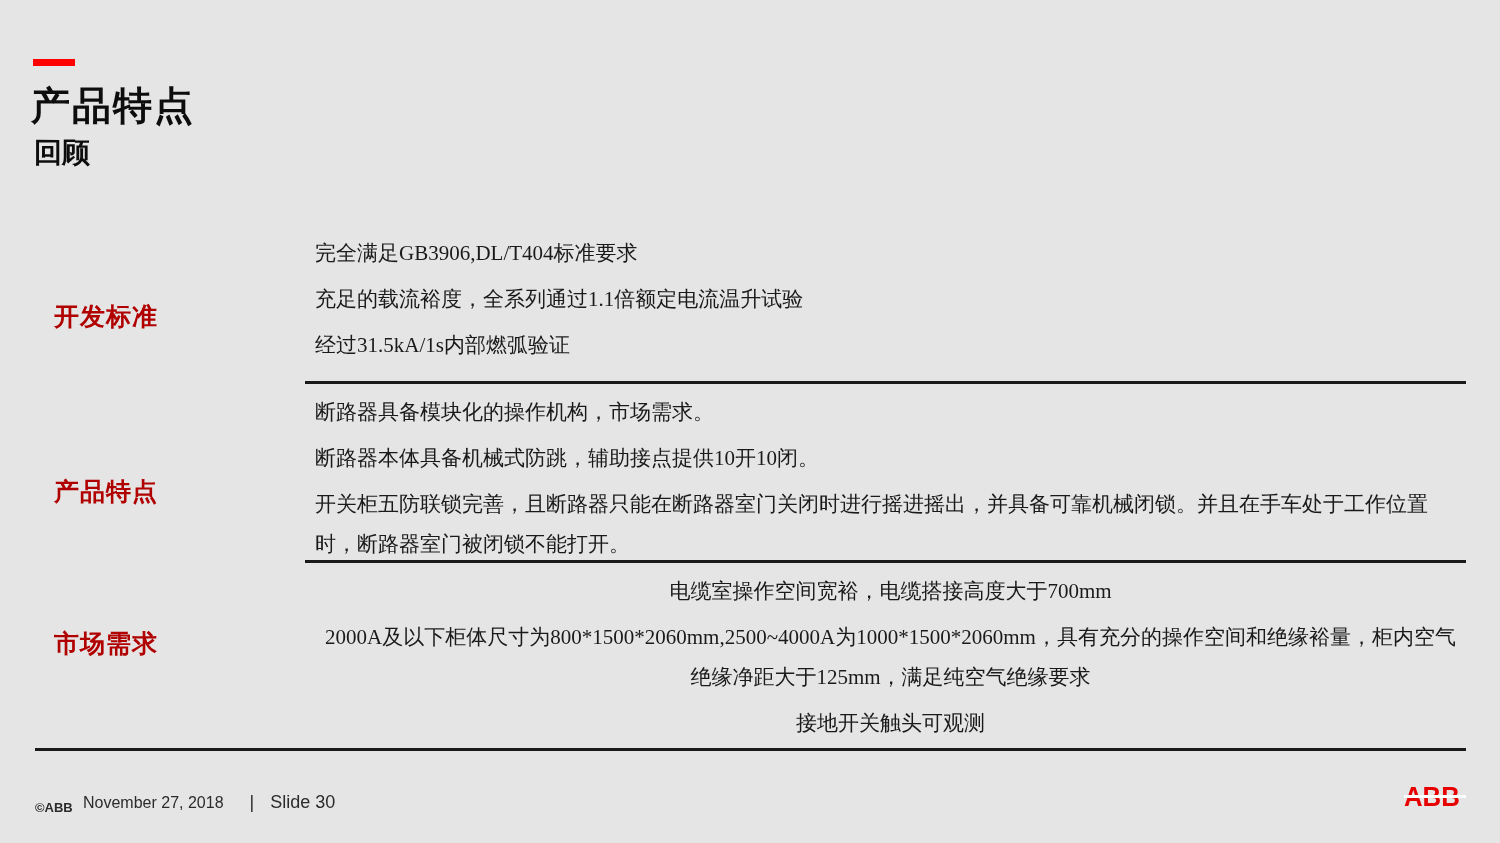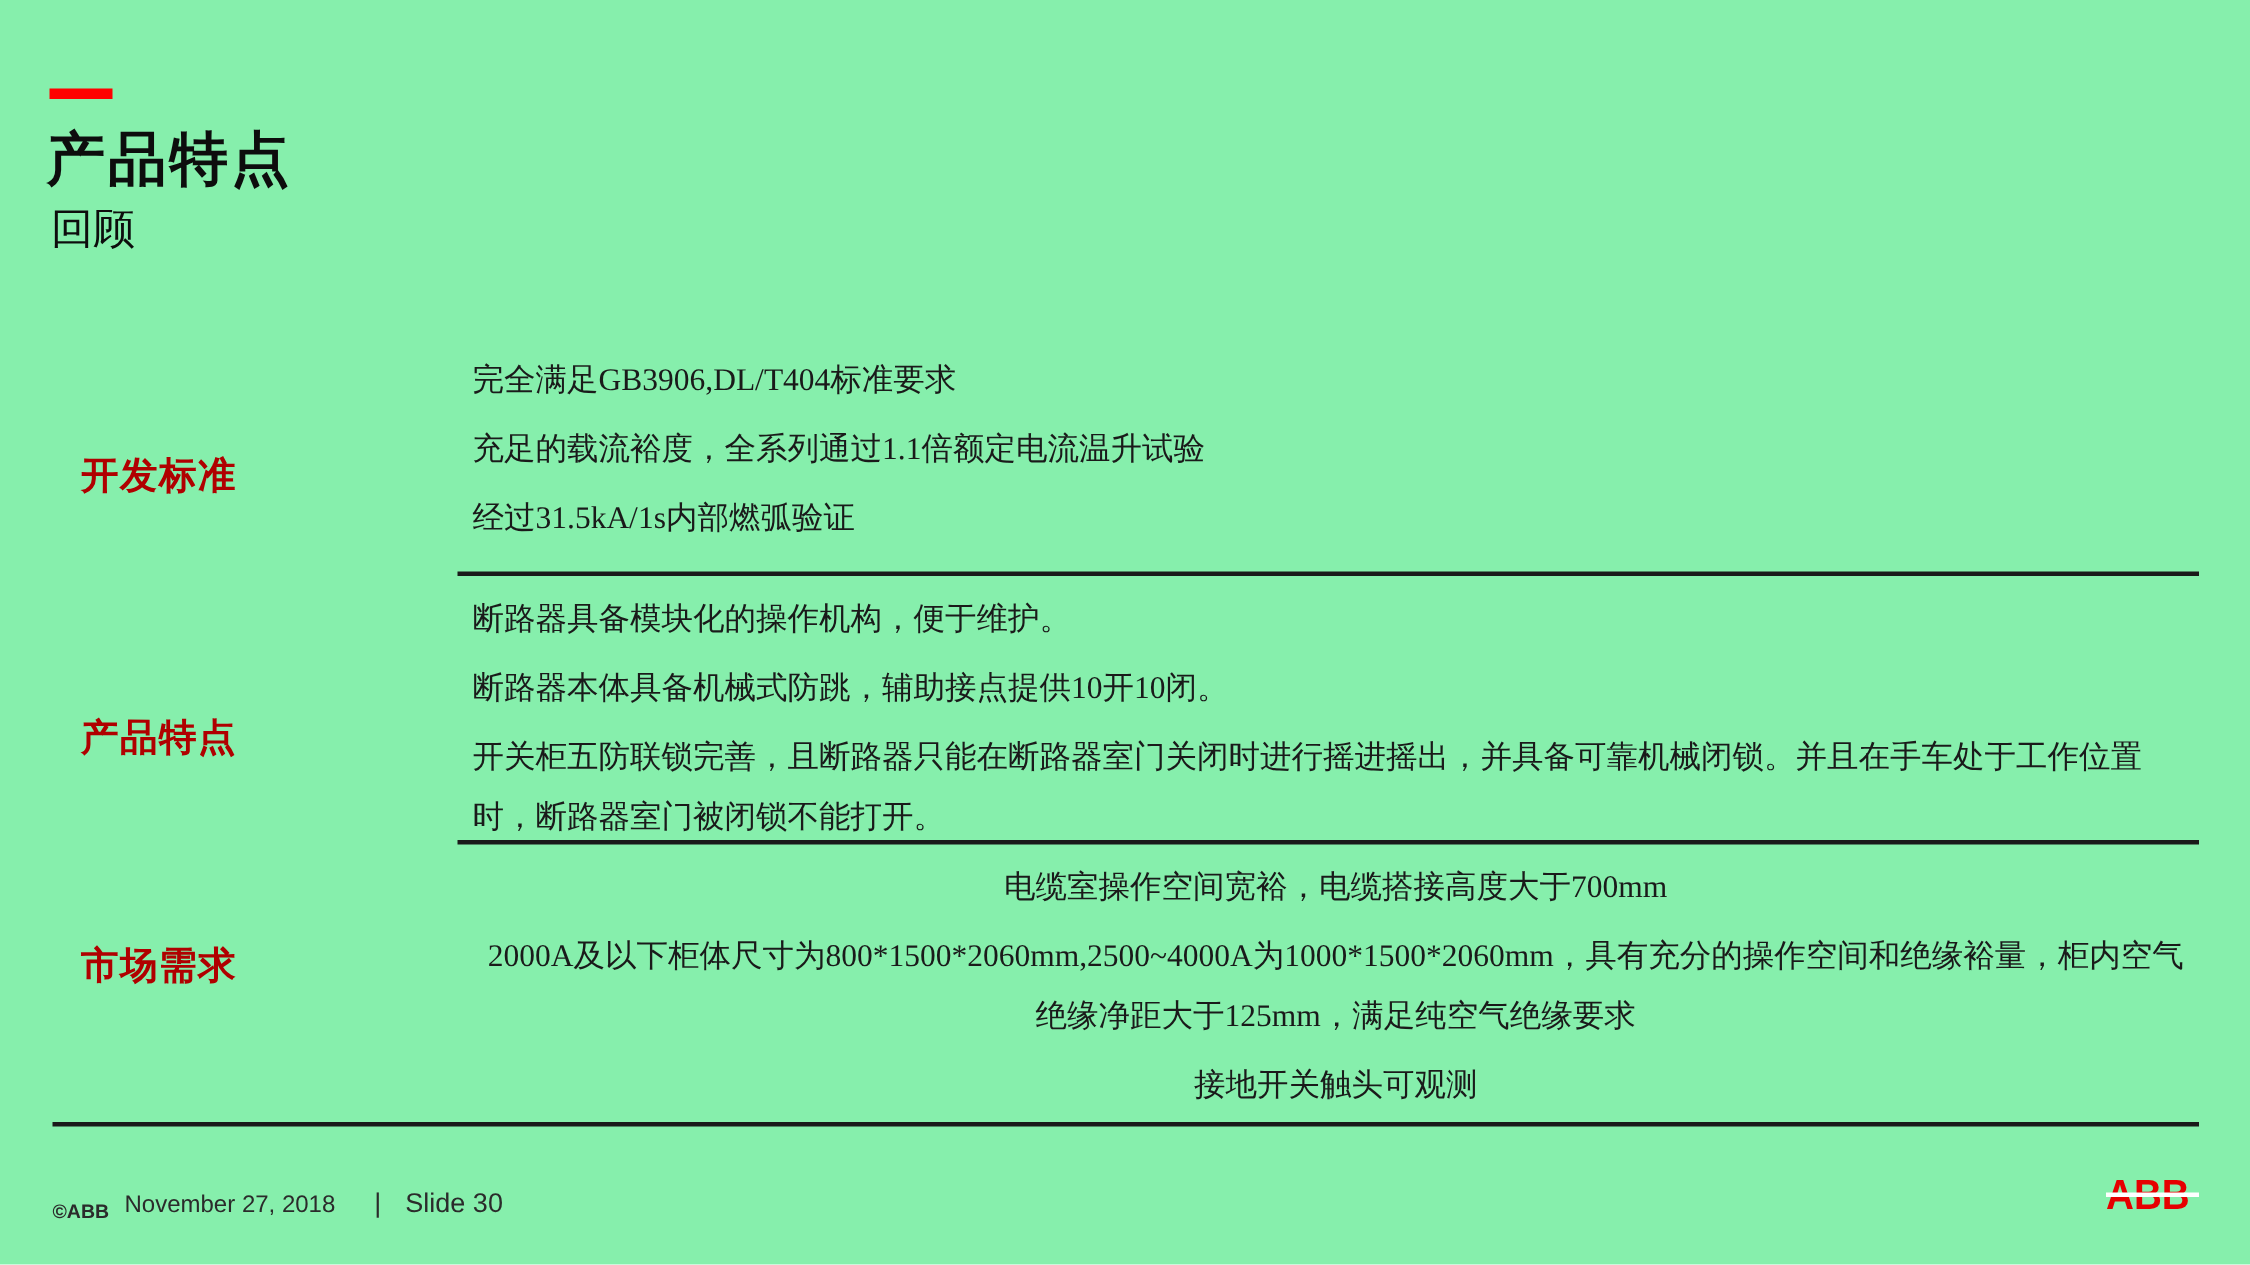--- a/index.html
+++ b/index.html
@@ -1,20 +1,20 @@
 <!DOCTYPE html>
 <html style="--accent-red: #ff0000; --label-red: #b00000; --text: #1a1a1a; --divider: #1a1a1a; --footer-text: #2b2b2b; --logo-red: #e60000;"><head>
 <meta charset="utf-8">
 <style>
   html, body { margin: 0; padding: 0; background: #ffffff; }
   .slide {
     position: relative;
     width: 1500px;
     height: 843px;
-    background: #86efac;
+    background: #e5e5e5;
     overflow: hidden;
     font-family: "Liberation Serif", "DejaVu Serif", serif;
     color: var(--text, #1a1a1a);
   }
 
   
   .accent-dash {
     position: absolute;
     left: 33px; top: 59px;
     width: 42px; height: 7px;
@@ -27,21 +27,21 @@
     font-size: 39px;
     font-weight: 700;
     letter-spacing: 2px;
     color: #0d0d0d;
   }
   .page-subtitle {
     position: absolute;
     left: 34px; top: 134px;
     margin: 0;
     font-size: 28px;
-    font-weight: 400;
+    font-weight: 700;
     color: #0d0d0d;
   }
 
   
   .row { position: absolute; left: 0; width: 1500px; }
   .row-1 { top: 218px; height: 166px; }
   .row-2 { top: 384px; height: 179px; }
   .row-3 { top: 563px; height: 186px; }
 
   .sec-label {
@@ -147,21 +147,21 @@
     <div class="sec-body with-divider">
       <p class="para">完全满足GB3906,DL/T404标准要求</p>
       <p class="para">充足的载流裕度，全系列通过1.1倍额定电流温升试验</p>
       <p class="para">经过31.5kA/1s内部燃弧验证</p>
     </div>
   </section>
 
   <section class="row row-2">
     <h3 class="sec-label">产品特点</h3>
     <div class="sec-body with-divider">
-      <p class="para">断路器具备模块化的操作机构，便于维护。</p>
+      <p class="para">断路器具备模块化的操作机构，市场需求。</p>
       <p class="para">断路器本体具备机械式防跳，辅助接点提供10开10闭。</p>
       <p class="para">开关柜五防联锁完善，且断路器只能在断路器室门关闭时进行摇进摇出，并具备可靠机械闭锁。并且在手车处于工作位置时，断路器室门被闭锁不能打开。</p>
     </div>
   </section>
 
   <section class="row row-3">
     <h3 class="sec-label">市场需求</h3>
     <div class="sec-body">
       <p class="para">电缆室操作空间宽裕，电缆搭接高度大于700mm</p>
       <p class="para">2000A及以下柜体尺寸为800*1500*2060mm,2500~4000A为1000*1500*2060mm，具有充分的操作空间和绝缘裕量，柜内空气绝缘净距大于125mm，满足纯空气绝缘要求</p>

